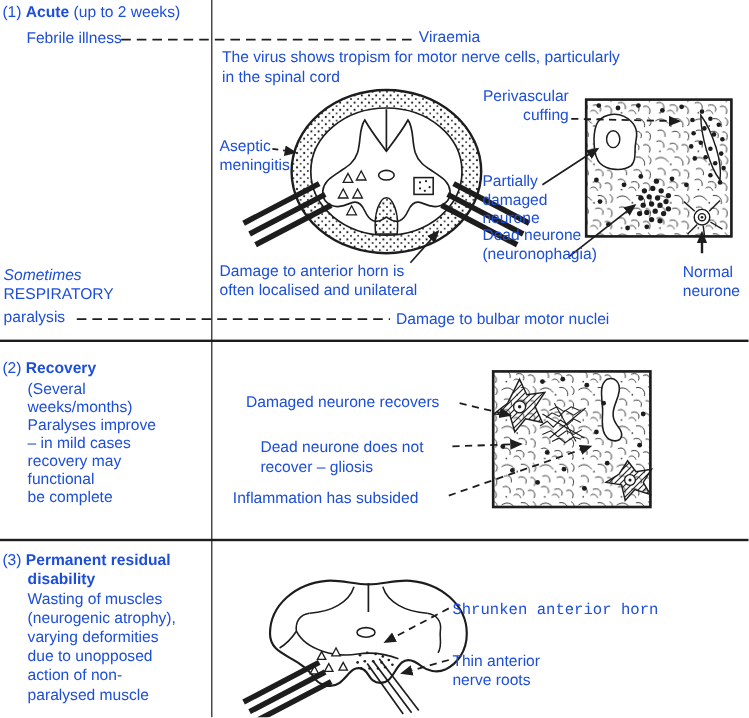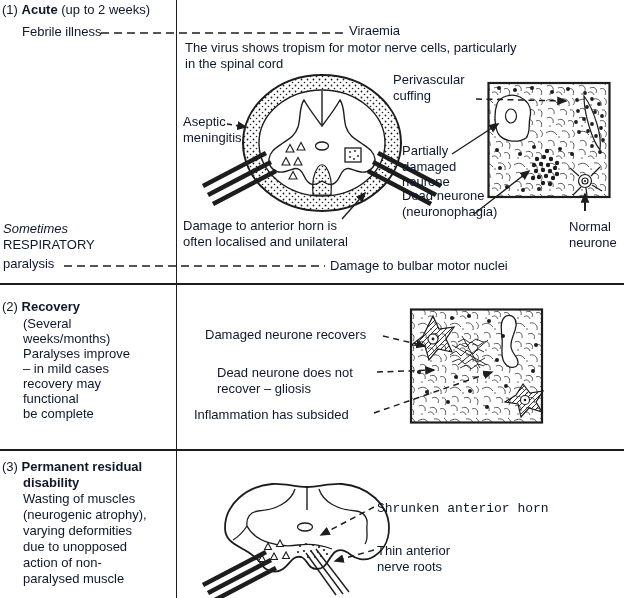--- a/index.html
+++ b/index.html
@@ -1,24 +1,24 @@
 <!DOCTYPE html>
 <html><head>
 <meta charset="utf-8">
 <style>
   html,body{margin:0;padding:0;background:#fff;}
   .page{position:relative;width:624px;height:598px;background:#fff;
-        font-family:"Liberation Sans",sans-serif;color:#0f172a;overflow:hidden;}
+        font-family:"Liberation Sans",sans-serif;color:#1d4ed8;overflow:hidden;}
   svg.art{position:absolute;left:0;top:0;}
   .vline,.hline{position:absolute;background:#1d1d1d;}
   .lbl{position:absolute;font-size:13px;line-height:15.5px;white-space:nowrap;}
   .lh16{line-height:16px;}
   .lh15{line-height:15px;}
   .b{font-weight:700;}
-  .right{}
+  .right{text-align:right;}
 </style>
 </head>
 <body>
 
 <div class="page">
 
   <svg class="art" width="624" height="598" viewBox="0 0 624 598">
     <defs>
       <marker id="ah" markerUnits="userSpaceOnUse" markerWidth="11" markerHeight="11" viewBox="0 0 10 10" refX="8" refY="5" orient="auto-start-reverse">
         <path d="M0,1 L9.5,5 L0,9 Z" fill="#1d1d1d"></path>

